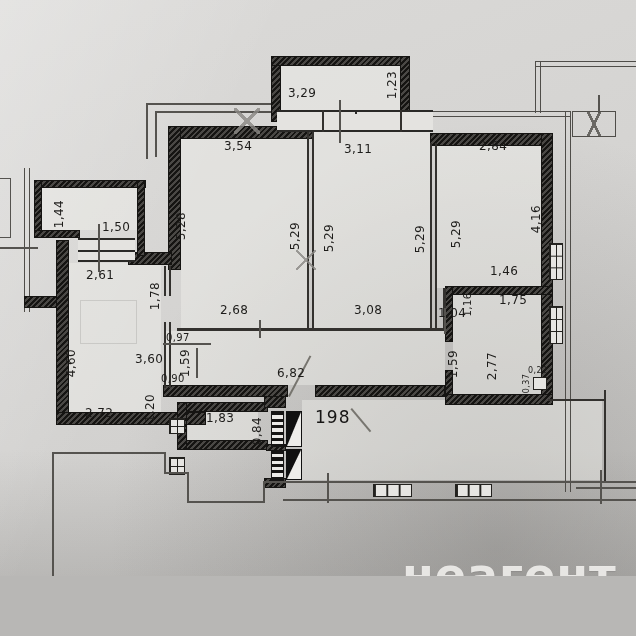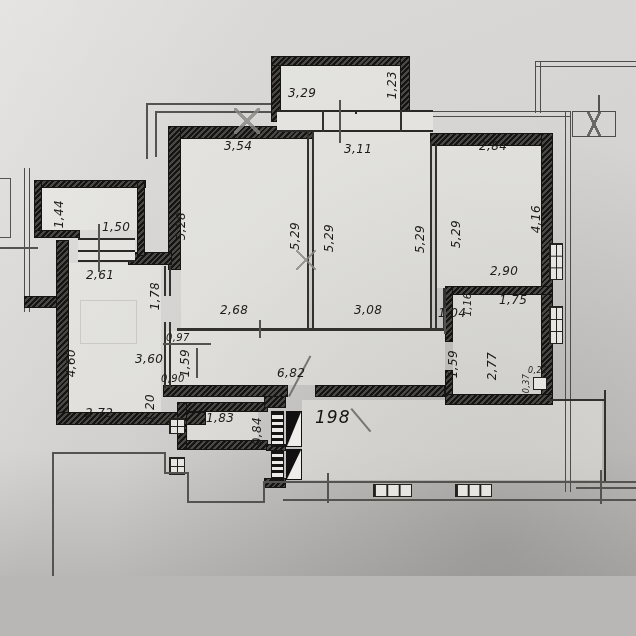--- a/index.html
+++ b/index.html
@@ -4,21 +4,20 @@
 <style>
   html,body{margin:0;padding:0;background:#b8b7b5;}
   .photo{
     position:relative;width:636px;height:576px;overflow:hidden;
     background:
       linear-gradient(115deg, rgba(255,255,255,.28) 0%, rgba(255,255,255,0) 32%),
       radial-gradient(ellipse at 78% 95%, rgba(88,86,83,.30), rgba(88,86,83,0) 55%),
       linear-gradient(0deg, rgba(95,93,90,.20) 0%, rgba(95,93,90,0) 22%),
       linear-gradient(160deg,#dbdad8 0%,#d5d4d2 45%,#cbcac8 100%);
     font-family:"DejaVu Sans",sans-serif;
-    font-style:italic;
   }
   .abs{position:absolute;}
   
   .wh{position:absolute;background:repeating-linear-gradient(135deg,#151412 0 2px,#4a4845 2px 4px);border:1px solid #151412;box-sizing:border-box;}
   
   .tl{position:absolute;background:#33312e;}
   
   .nl{position:absolute;background:#55534f;}
   
   .dv{position:absolute;border-left:2px solid #33312e;border-right:2px solid #33312e;box-sizing:border-box;}
@@ -190,32 +189,33 @@
   <div class="lbl v" style="left:442px;top:227px;">5,29</div>
   <div class="lbl v" style="left:522px;top:212px;">4,16</div>
   <div class="lbl v" style="left:45px;top:207px;">1,44</div>
   <div class="lbl" style="left:102px;top:220px;">1,50</div>
   <div class="lbl" style="left:86px;top:268px;">2,61</div>
   <div class="lbl v" style="left:141px;top:289px;">1,78</div>
   <div class="lbl" style="left:220px;top:303px;">2,68</div>
   <div class="lbl" style="left:354px;top:303px;">3,08</div>
   <div class="lbl" style="left:438px;top:306px;">1,04</div>
   <div class="lbl v s10" style="left:456px;top:299px;">1,16</div>
-  <div class="lbl" style="left:490px;top:264px;">2,90</div>
+  <div class="lbl" style="left:490px;top:264px;">1,46</div>
   <div class="lbl" style="left:499px;top:293px;">1,75</div>
   <div class="lbl v" style="left:439px;top:357px;">1,59</div>
   <div class="lbl v" style="left:478px;top:359px;">2,77</div>
   <div class="lbl v s8" style="left:517px;top:379px;">0,37</div>
   <div class="lbl s8" style="left:528px;top:366px;">0,22</div>
   <div class="lbl s10" style="left:166px;top:332px;">0,97</div>
   <div class="lbl v" style="left:171px;top:356px;">1,59</div>
   <div class="lbl" style="left:135px;top:352px;">3,60</div>
   <div class="lbl s10" style="left:161px;top:373px;">0,90</div>
   <div class="lbl v" style="left:57px;top:356px;">4,60</div>
   <div class="lbl" style="left:85px;top:406px;">2,72</div>
   <div class="lbl v" style="left:136px;top:401px;">1,20</div>
   <div class="lbl" style="left:277px;top:366px;">6,82</div>
   <div class="lbl" style="left:206px;top:411px;">1,83</div>
   <div class="lbl v" style="left:243px;top:424px;">0,84</div>
   <div class="lbl apt" style="left:315px;top:407px;">198</div>
 
+  <div class="wm-brand">неагент</div>
 
 </div>
 
 </body></html>

